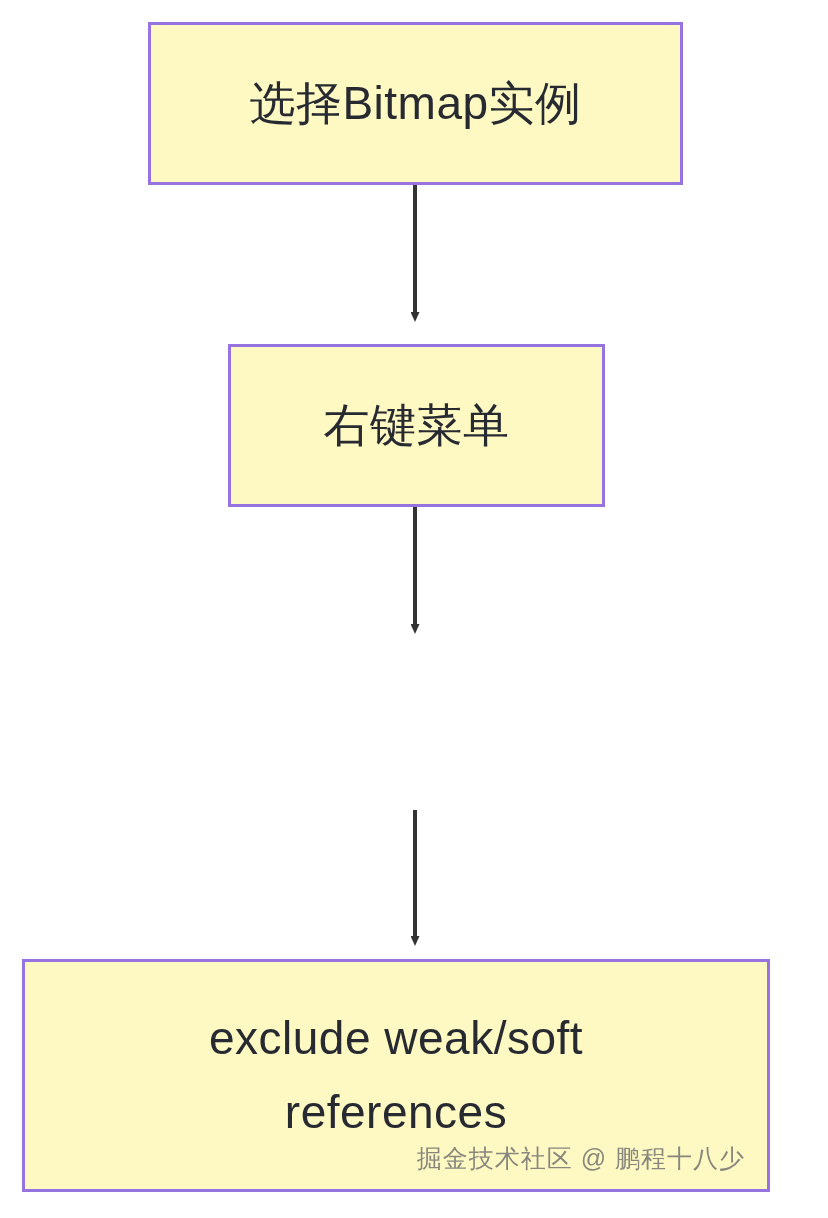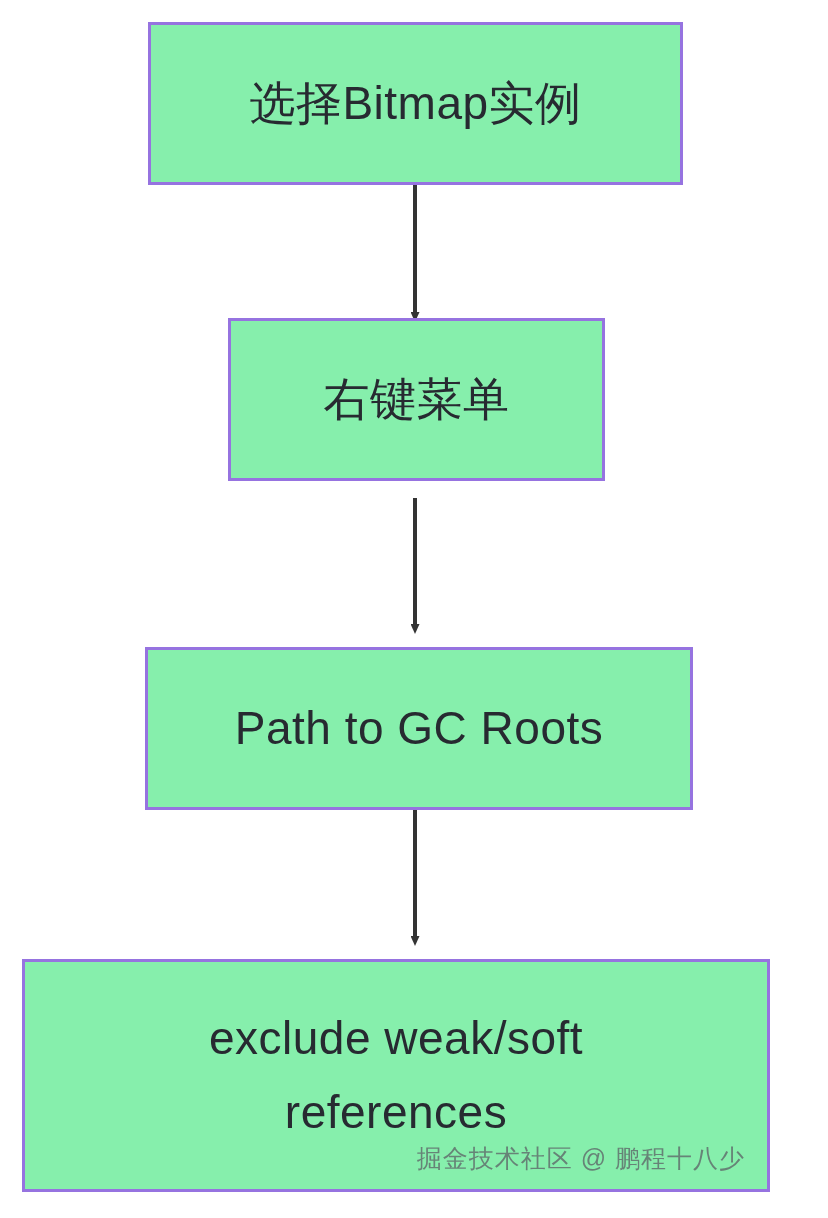--- a/index.html
+++ b/index.html
@@ -15,37 +15,37 @@
   }
   #flow-canvas {
     position: relative;
     width: 828px;
     height: 1218px;
     background: #ffffff;
   }
   .flow-node {
     position: absolute;
     box-sizing: border-box;
-    background: #86efac;
+    background: #fef9c3;
     border: 3px solid #9673e0;
     display: flex;
     align-items: center;
     justify-content: center;
     text-align: center;
   }
   .node-label {
     color: #272a31;
     font-size: 46px;
     line-height: 1.55;
     letter-spacing: 0.5px;
     white-space: pre-line;
     font-weight: 400;
   }
   #node-1 { left: 148px;  top: 22px;   width: 535px; height: 163px; }
-  #node-2 { left: 228px;  top: 318px;  width: 377px; height: 163px; align-items: center; }
+  #node-2 { left: 228px;  top: 344px;  width: 377px; height: 163px; align-items: center; }
   #node-3 { left: 145px;  top: 647px;  width: 548px; height: 163px; }
   #node-4 { left: 22px;   top: 959px;  width: 748px; height: 233px; }
 
   #node-4 .node-label { line-height: 1.6; }
 
   .edge-layer {
     position: absolute;
     left: 0; top: 0;
     width: 828px;
     height: 1218px;
@@ -79,23 +79,20 @@
   </svg>
 
   <div class="flow-node" id="node-1">
     <span class="node-label">选择Bitmap实例</span>
   </div>
 
   <div class="flow-node" id="node-2">
     <span class="node-label">右键菜单</span>
   </div>
 
-  <div class="flow-node" id="node-3">
-    <span class="node-label">Path to GC Roots</span>
-  </div>
 
   <div class="flow-node" id="node-4">
     <span class="node-label">exclude weak/soft
 references</span>
     <span class="watermark">掘金技术社区 @ 鹏程十八少</span>
   </div>
 
 </div>
 
 </body></html>

